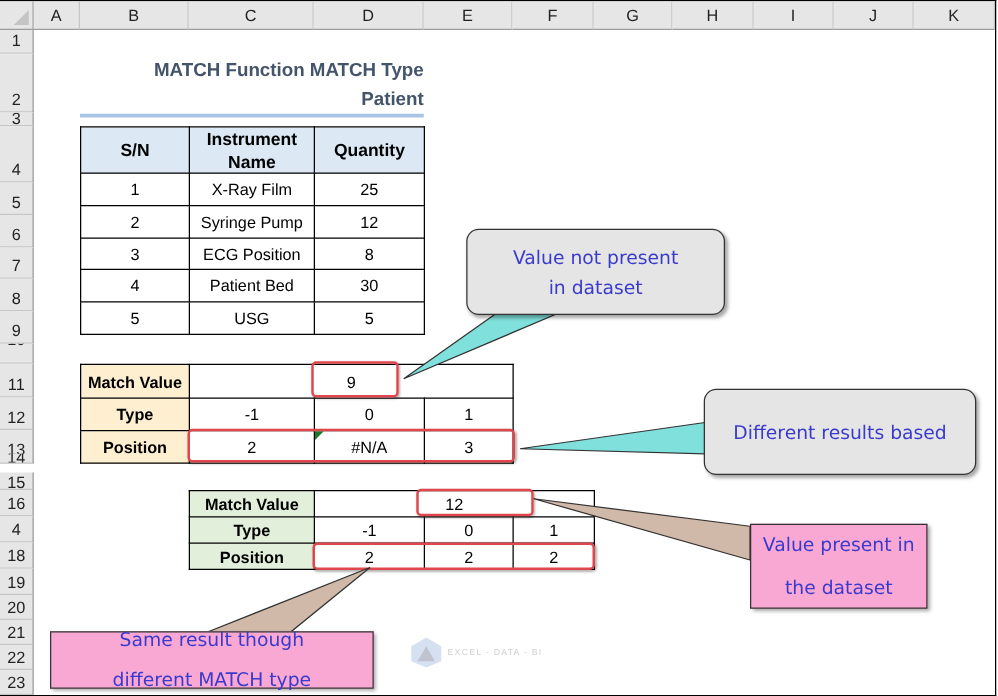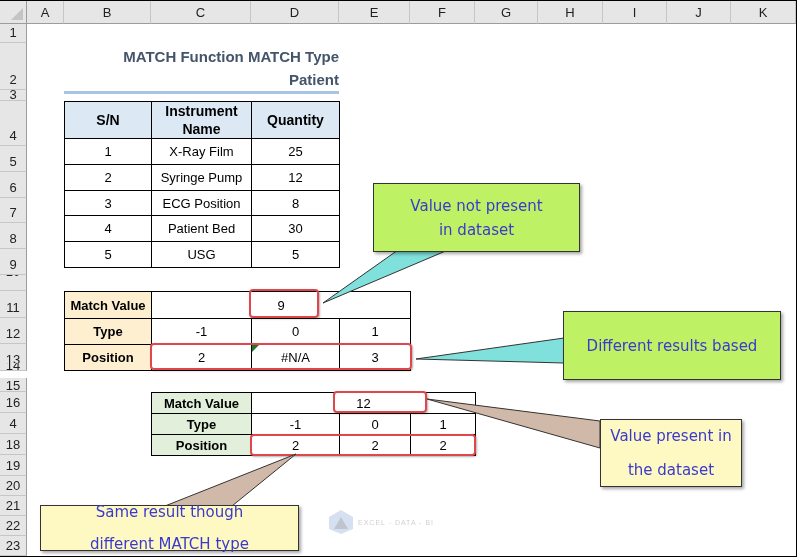--- a/index.html
+++ b/index.html
@@ -15,22 +15,22 @@
   td { border:1px solid #000; text-align:center; padding:0; box-sizing:border-box; }
   .t1 { left:64px; top:100px; }
   .t1 .hd { background:#dce9f5; font-weight:bold; font-size:14px; }
   .t2 { left:64px; top:290px; }
   .t2 .lbl { background:#fdefd0; font-weight:bold; }
   .t3 { left:151px; top:391px; }
   .t3 .lbl { background:#e2efda; font-weight:bold; }
   .hl { position:absolute; border:2px solid #e0474c; border-radius:4px; box-sizing:border-box; box-shadow:1px 1px 2px rgba(0,0,0,0.3); }
   .err-tri { position:absolute; width:0; height:0; border-top:7px solid #1a7a2a; border-right:7px solid transparent; }
   .callout { position:absolute; font-family:"DejaVu Sans", sans-serif; color:#3a3acc; text-align:center; font-size:15px; line-height:24px; box-sizing:border-box; border:1px solid #333; box-shadow:2px 2px 3px rgba(0,0,0,0.35); display:flex; flex-direction:column; justify-content:center; }
-  .cyan { background:#bef264; }
-  .tan { background:#fef9c3;gap:10px; }
+  .cyan { background:#e5e5e5;border-radius:10px; }
+  .tan { background:#f9a8d4;gap:10px; }
   svg.tails { position:absolute; left:0; top:0; width:798px; height:557px; }
   .wm { position:absolute; left:328px; top:508px; display:flex; align-items:center; opacity:0.35; }
   .wm .logo { width:26px; height:26px; }
   .wm .name { font-family:"DejaVu Sans", sans-serif; font-size:20px; color:#6b8cc7; font-weight:bold; line-height:20px; }
   .wm .sub { font-size:7px; color:#777; letter-spacing:1px; text-align:center; }
 </style>
 </head>
 <body>
 
 <div class="frame">

